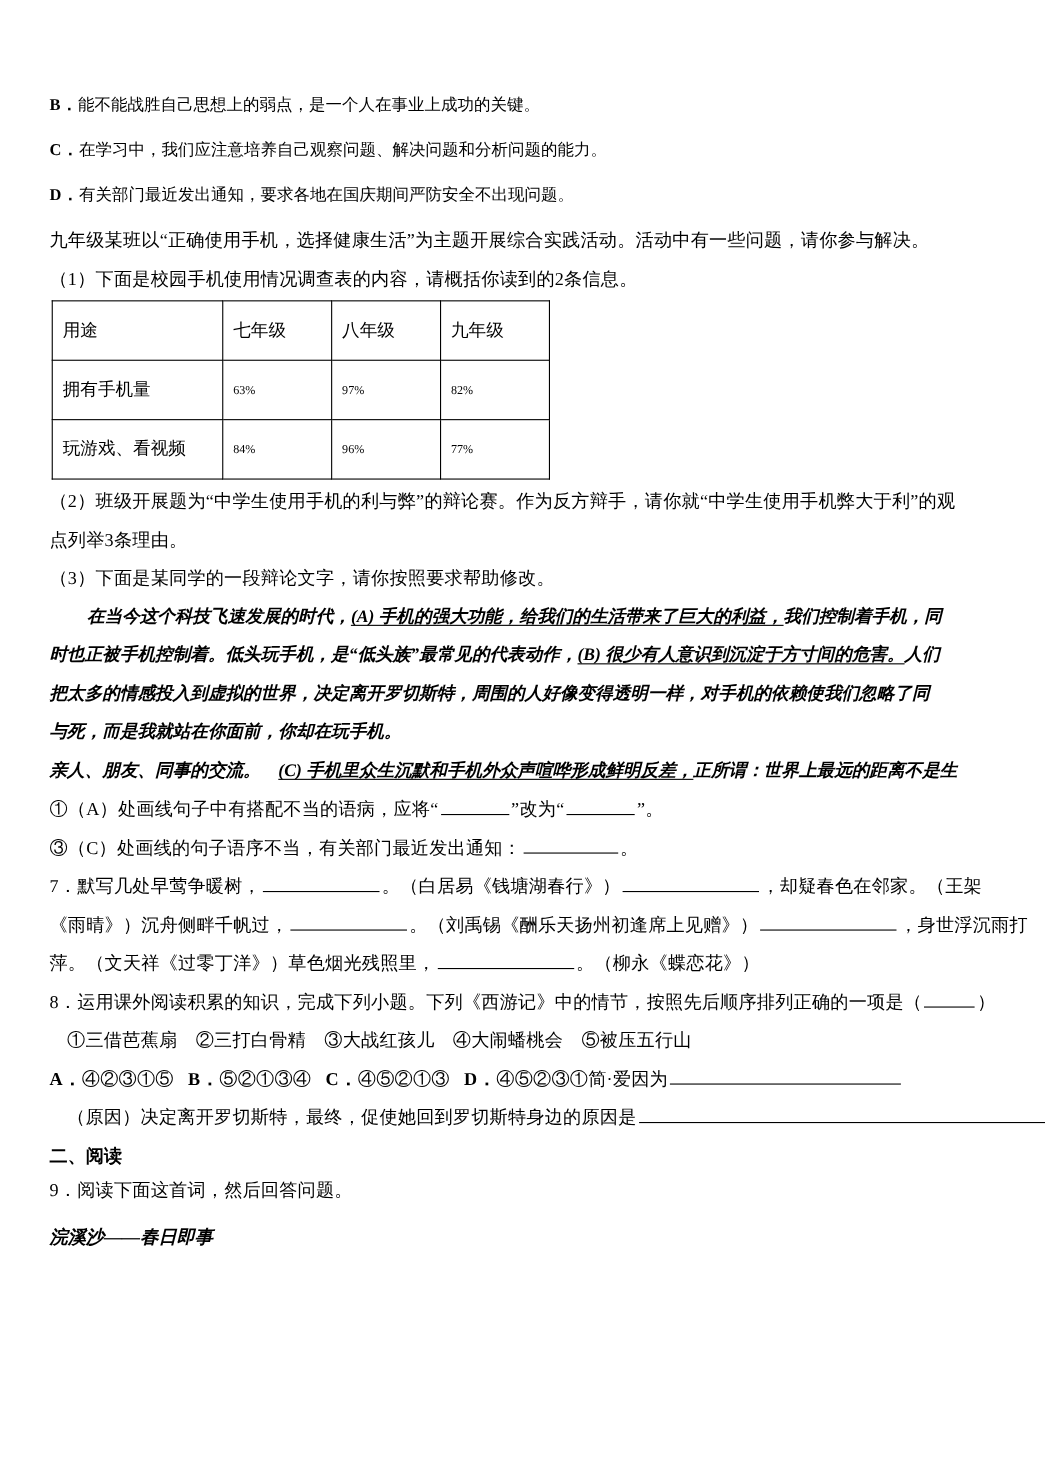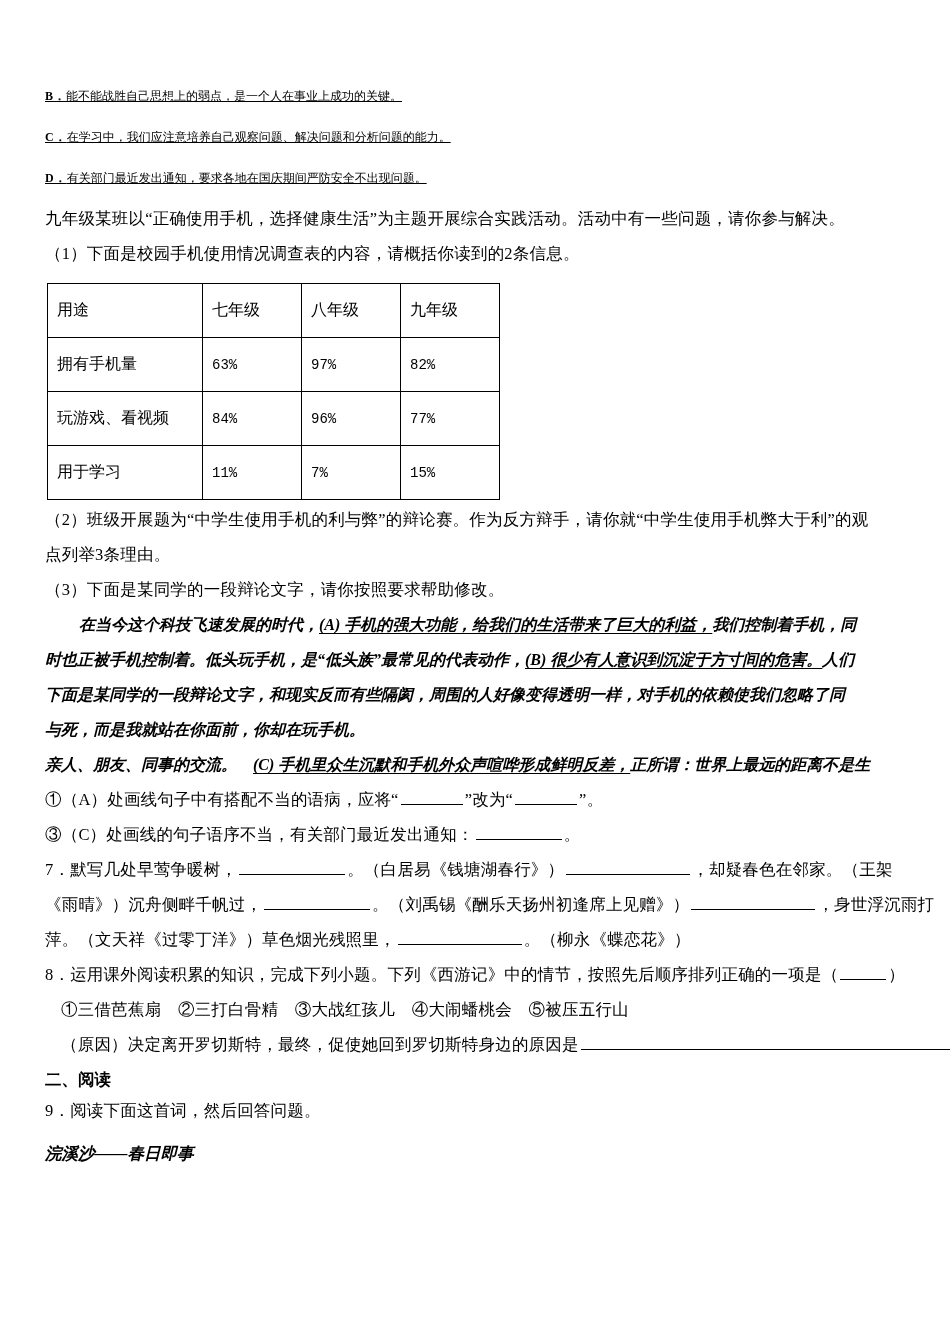--- a/index.html
+++ b/index.html
@@ -26,58 +26,57 @@
   }
 
   
   .line {
     font-size: 16.5px;
     line-height: 35px;
     letter-spacing: 0.2px;
     white-space: nowrap;
   }
   .opt-line {
-    font-size: 12px;
+    font-size: 15px;
     line-height: 36px;
     margin-bottom: 5px;
     white-space: nowrap;
-    text-decoration: underline;
   }
   .opt-letter {
     font-weight: bold;
     font-family: "Liberation Serif", serif;
     letter-spacing: 0.5px;
   }
   .num {
     font-family: "Liberation Serif", serif;
   }
   .indent1 { padding-left: 16px; }
 
   
   .survey-table {
     border-collapse: collapse;
-    margin: 12px 0 2px 2px;
+    margin: 2px 0 2px 2px;
     table-layout: fixed;
     width: 376px;
   }
   .survey-table td {
     border: 1.4px solid #000;
     height: 53px;
     padding: 0 9px;
     font-size: 16px;
     vertical-align: middle;
     white-space: nowrap;
   }
   .survey-table td.c0 { width: 136px; }
   .survey-table td.c1,
   .survey-table td.c2,
   .survey-table td.c3 { width: 80px; }
   .survey-table .pct {
-    font-family: Liberation Mono, monospace;
-    font-size: 14px;
+    font-family: Liberation Serif, serif;
+    font-size: 11px;
   }
 
   
   .kai {
     font-family: "Liberation Serif", "DejaVu Serif", serif;
     font-style: italic;
     font-weight: bold;
     font-size: 16px;
     line-height: 35px;
   }
@@ -152,42 +151,36 @@
         <td class="c1 pct">63%</td>
         <td class="c2 pct">97%</td>
         <td class="c3 pct">82%</td>
       </tr>
       <tr>
         <td class="c0">玩游戏、看视频</td>
         <td class="c1 pct">84%</td>
         <td class="c2 pct">96%</td>
         <td class="c3 pct">77%</td>
       </tr>
-      <tr>
-        <td class="c0">用于学习</td>
-        <td class="c1 pct">11%</td>
-        <td class="c2 pct">7%</td>
-        <td class="c3 pct">15%</td>
-      </tr>
     </tbody>
   </table>
 
   <div class="line">（2）班级开展题为“中学生使用手机的利与弊”的辩论赛。作为反方辩手，请你就“中学生使用手机弊大于利”的观</div>
   <div class="line">点列举3条理由。</div>
   <div class="line">（3）下面是某同学的一段辩论文字，请你按照要求帮助修改。</div>
 
   <div class="kai">
     <div style="text-indent:34px;">
       <span>在当今这个科技飞速发展的时代，</span><span class="u">(A) 手机的强大功能，给我们的生活带来了巨大的利益，</span><span>我们控制着手机，同</span>
     </div>
     <div>
       <span>时也正被手机控制着。低头玩手机，是“低头族”最常见的代表动作，</span><span class="u">(B) 很少有人意识到沉淀于方寸间的危害。</span><span>人们</span>
     </div>
     <div>
-      <span>下面是某同学的一段辩论文字，和现实反而有些隔阂，周围的人好像变得透明一样，对手机的依赖使我们忽略了同</span>
+      <span>把太多的情感投入到虚拟的世界，决定离开罗切斯特，周围的人好像变得透明一样，对手机的依赖使我们忽略了同</span>
     </div>
     <div>
       <span>与死，而是我就站在你面前，你却在玩手机。</span>
     </div>
     <div>
       <span>亲人、朋友、同事的交流。　</span><span class="u">(C) 手机里众生沉默和手机外众声喧哗形成鲜明反差，</span><span>正所谓：世界上最远的距离不是生</span>
     </div>
   </div>
 
   <div class="line">
@@ -204,20 +197,23 @@
     <span>《雨晴》）沉舟侧畔千帆过，</span><span class="blank b-l"></span><span>。（刘禹锡《酬乐天扬州初逢席上见赠》）</span><span class="blank b-xl"></span><span>，身世浮沉雨打</span>
   </div>
   <div class="line">
     <span>萍。（文天祥《过零丁洋》）草色烟光残照里，</span><span class="blank b-xl"></span><span>。（柳永《蝶恋花》）</span>
   </div>
 
   <div class="line">
     <span class="num">8．</span><span>运用课外阅读积累的知识，完成下列小题。下列《西游记》中的情节，按照先后顺序排列正确的一项是（</span><span class="blank b-xs"></span><span>）</span>
   </div>
   <div class="line indent1">①三借芭蕉扇　②三打白骨精　③大战红孩儿　④大闹蟠桃会　⑤被压五行山</div>
+  <div class="line">
+    <span class="opt-letter">A．</span><span>④②③①⑤</span>&nbsp;&nbsp;&nbsp;<span class="opt-letter">B．</span><span>⑤②①③④</span>&nbsp;&nbsp;&nbsp;<span class="opt-letter">C．</span><span>④⑤②①③</span>&nbsp;&nbsp;&nbsp;<span class="opt-letter">D．</span><span>④⑤②③①</span><span>简·爱因为</span><span class="blank b-xxl"></span>
+  </div>
   <div class="line indent1">
     <span>（原因）决定离开罗切斯特，最终，促使她回到罗切斯特身边的原因是</span><span class="blank b-huge"></span>
   </div>
 
   <div class="sec-head">二、阅读</div>
   <div class="line tight">
     <span class="num">9．</span><span>阅读下面这首词，然后回答问题。</span>
   </div>
   <div class="kai-title" style="margin-top:12px;">浣溪沙——春日即事</div>
 

